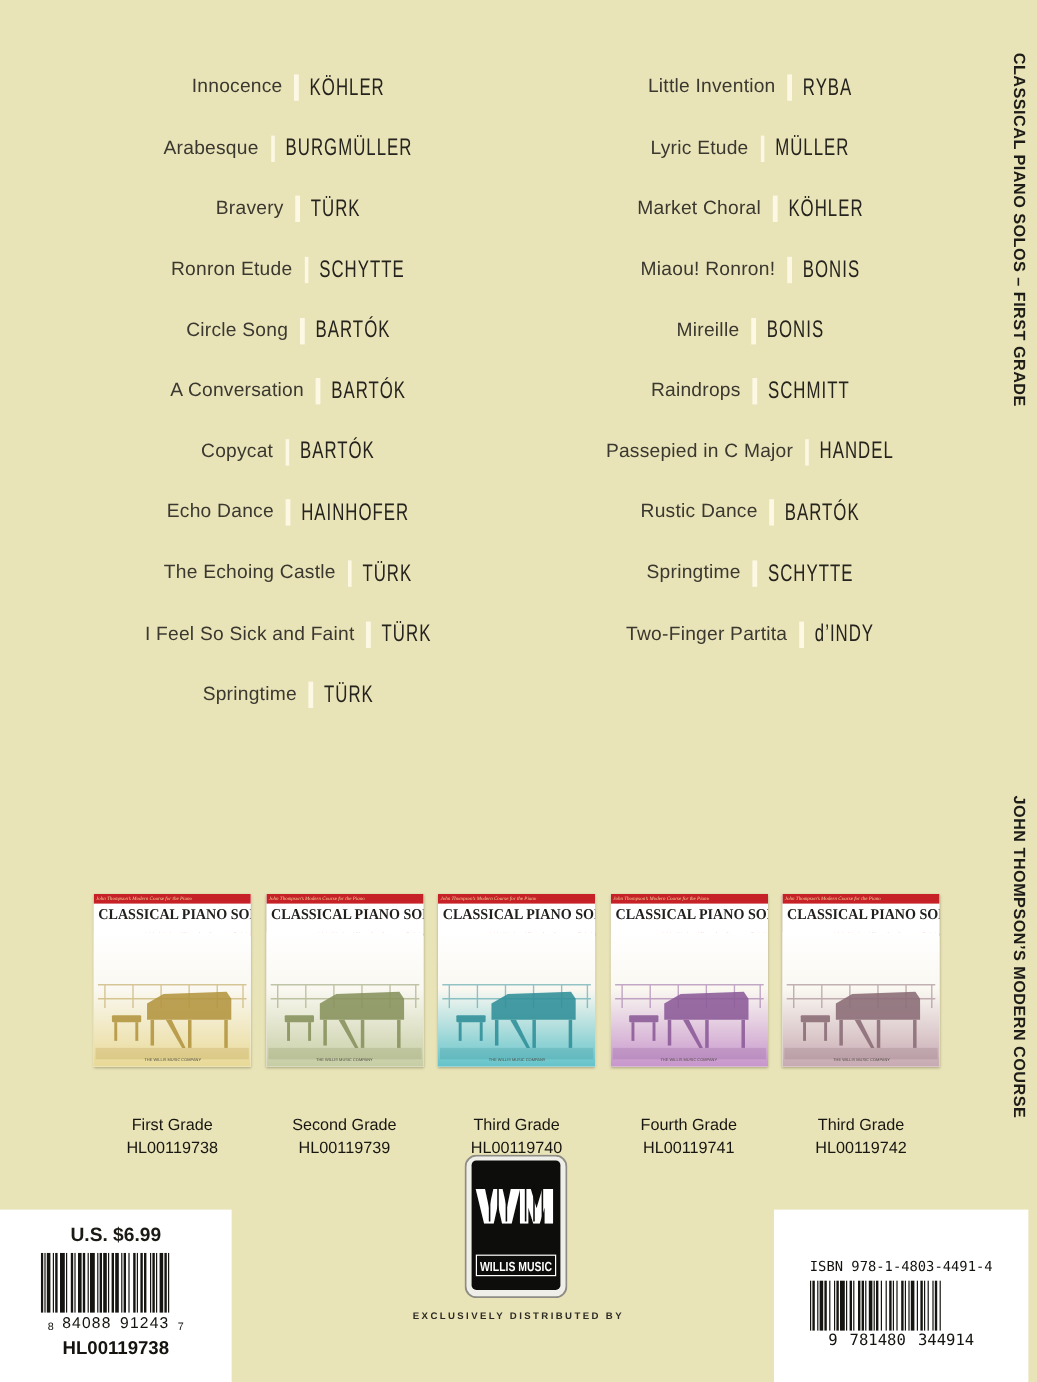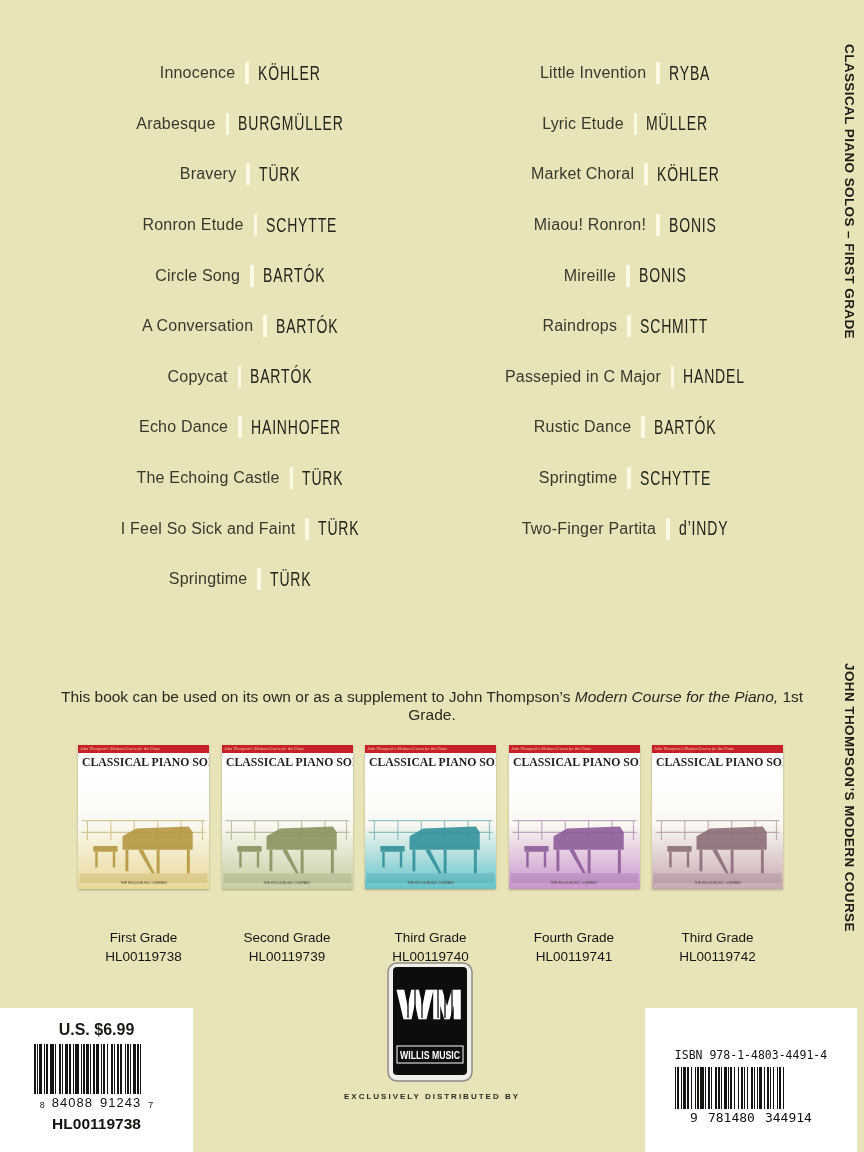--- a/index.html
+++ b/index.html
@@ -173,21 +173,20 @@
       <div class="song-row">
         <span class="song-title">Two-Finger Partita</span>
         <span class="song-div"></span>
         <span class="song-composer" style="width: 49.7px;">d’INDY</span>
       </div>
     </div>
 
   <div id="spine-top" class="spine">CLASSICAL PIANO SOLOS – FIRST GRADE</div>
   <div id="spine-bottom" class="spine">JOHN THOMPSON’S MODERN COURSE</div>
 
-  <div id="note"><span>This book can be used on its own or as a supplement to John Thompson’s </span><span class="it">Modern Course for the Piano,</span><span> 1st Grade.</span></div>
 
   <div id="covers">
       <div class="cover">
         <div class="cover-banner">
           <span class="banner-script">John Thompson’s Modern Course for the Piano</span>
         </div>
         <div class="cover-title">CLASSICAL PIANO SOLOS</div>
         <div class="cover-sub"><span>Original Keyboard Pieces from Baroque to Early 20th Century</span></div>
         <div class="cover-art" style="background:linear-gradient(180deg,#ffffff 0%,#faf8f1 42%,#e8d996 100%)">
           <svg viewBox="0 0 131 80">

